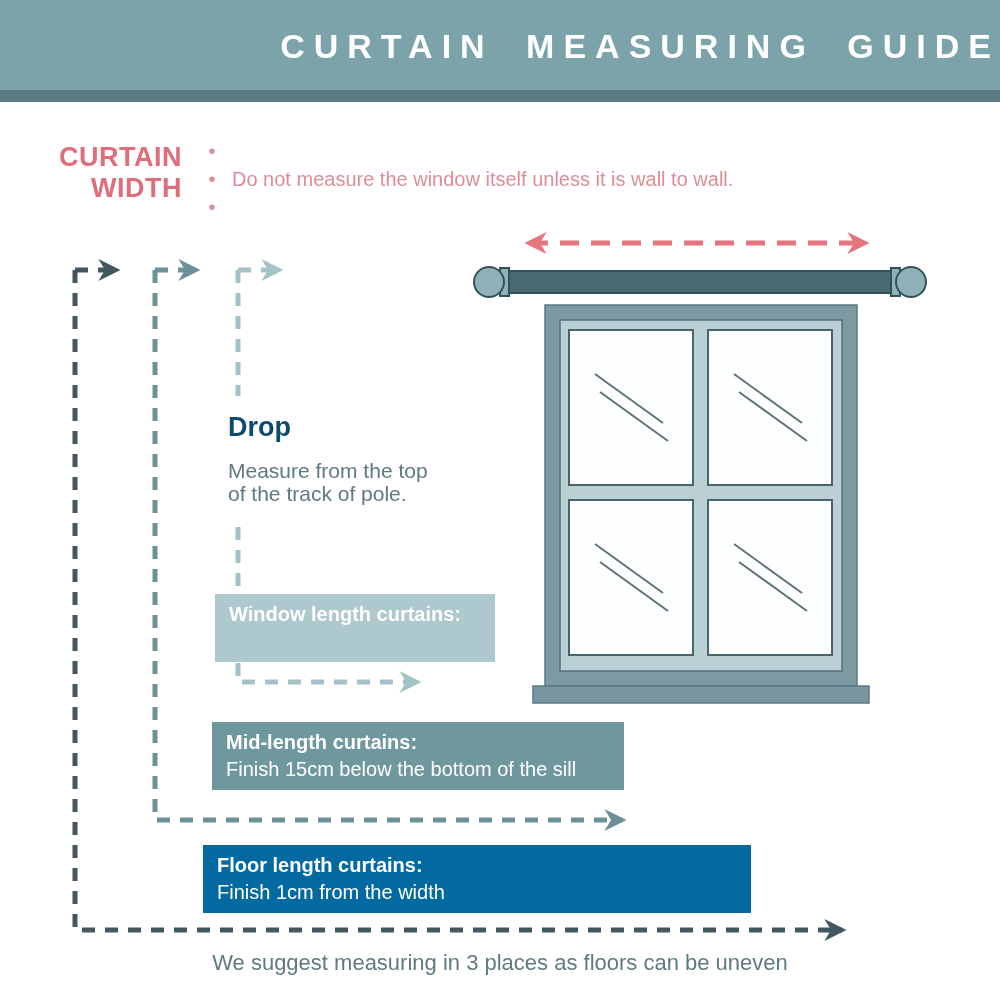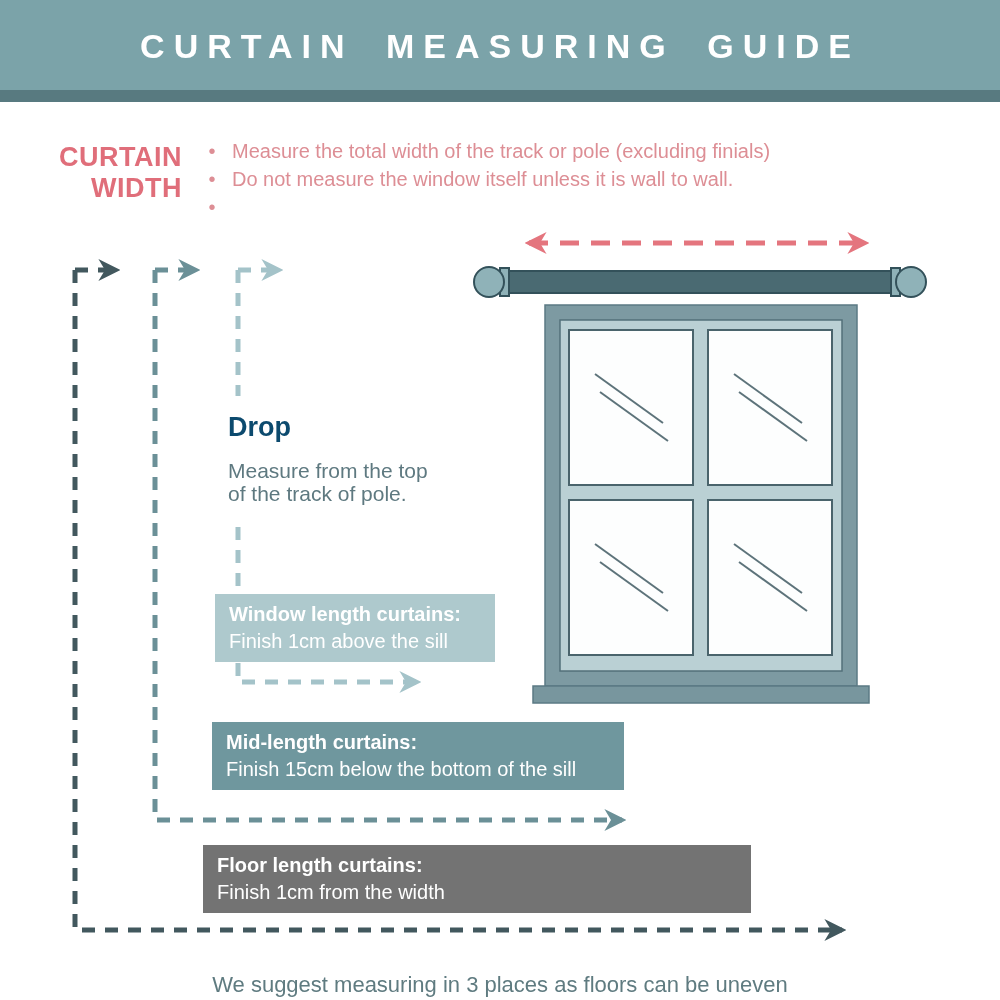--- a/index.html
+++ b/index.html
@@ -5,21 +5,21 @@
   html,body{margin:0;padding:0;background:#ffffff;}
   #stage{
     position:relative;width:1000px;height:1000px;background:#ffffff;
     font-family:"Liberation Sans",sans-serif;overflow:hidden;
   }
   .abs{position:absolute;}
 
   
   .header{left:0;top:0;width:1000px;height:90px;background:#7ba3a9;}
   .header-title{
-    left:0;top:0;width:1000px;height:90px;line-height:92px;text-align:center;
+    left:0;top:0;width:1000px;height:90px;line-height:92px;text-align:right;
     color:#ffffff;font-size:34px;font-weight:bold;letter-spacing:9px;word-spacing:14px;
   }
   .header-strip{left:0;top:90px;width:1000px;height:12px;background:#587a80;}
 
   
   .cw-label{
     left:38px;top:142px;width:144px;text-align:right;color:#e06e7a;
     font-size:27px;font-weight:bold;line-height:31px;letter-spacing:0.5px;
   }
   .bullets{left:192px;top:137px;width:790px;color:#dd8e95;font-size:20px;}
@@ -29,24 +29,24 @@
   
   .drop-heading{left:228px;top:412px;color:#0c4a6e;font-size:27px;font-weight:bold;}
   .drop-desc{left:228px;top:459px;width:200px;color:#5e7980;font-size:21px;line-height:23px;}
 
   
   .len-box{color:#ffffff;padding:7px 12px 0 14px;box-sizing:border-box;}
   .len-box .t{font-weight:bold;font-size:20px;line-height:27px;white-space:nowrap;}
   .len-box .d{font-size:20px;line-height:27px;white-space:nowrap;}
   .box-window{left:215px;top:594px;width:280px;height:68px;background:#aec9cd;}
   .box-mid{left:212px;top:722px;width:412px;height:68px;background:#6f979e;}
-  .box-floor{left:203px;top:845px;width:548px;height:68px;background:#737373;}
+  .box-floor{left:203px;top:845px;width:548px;height:68px;background:#0369a1;}
 
   
-  .footer-note{left:0;top:950px;width:1000px;text-align:center;color:#5f7b80;font-size:22px;margin-top:22px;}
+  .footer-note{left:0;top:950px;width:1000px;text-align:center;color:#5f7b80;font-size:22px;}
 
   svg{display:block;}
   .overlay{left:0;top:0;z-index:0;}
   .txt{z-index:2;}
 </style>
 </head>
 <body>
 
 <div id="stage">
 
@@ -118,37 +118,35 @@
   </svg>
 
   <div class="abs header"></div>
   <div class="abs header-title txt">CURTAIN MEASURING GUIDE</div>
   <div class="abs header-strip"></div>
 
   <div class="abs cw-label txt">CURTAIN WIDTH</div>
   <div class="abs bullets txt">
     <div class="bullet-row">
       <span class="bullet-dot">•</span>
-      <span>Measure the total width of the track or pole (excluding finials)</span>
     </div>
     <div class="bullet-row">
       <span class="bullet-dot">•</span>
       <span>Do not measure the window itself unless it is wall to wall.</span>
     </div>
     <div class="bullet-row">
       <span class="bullet-dot">•</span>
     </div>
   </div>
 
   <div class="abs drop-heading txt">Drop</div>
   <div class="abs drop-desc txt">Measure from the top of the track of pole.</div>
 
   <div class="abs len-box box-window txt">
     <div class="t">Window length curtains:</div>
-    <div class="d">Finish 1cm above the sill</div>
   </div>
   <div class="abs len-box box-mid txt">
     <div class="t">Mid-length curtains:</div>
     <div class="d">Finish 15cm below the bottom of the sill</div>
   </div>
   <div class="abs len-box box-floor txt">
     <div class="t">Floor length curtains:</div>
     <div class="d">Finish 1cm from the width</div>
   </div>
 

